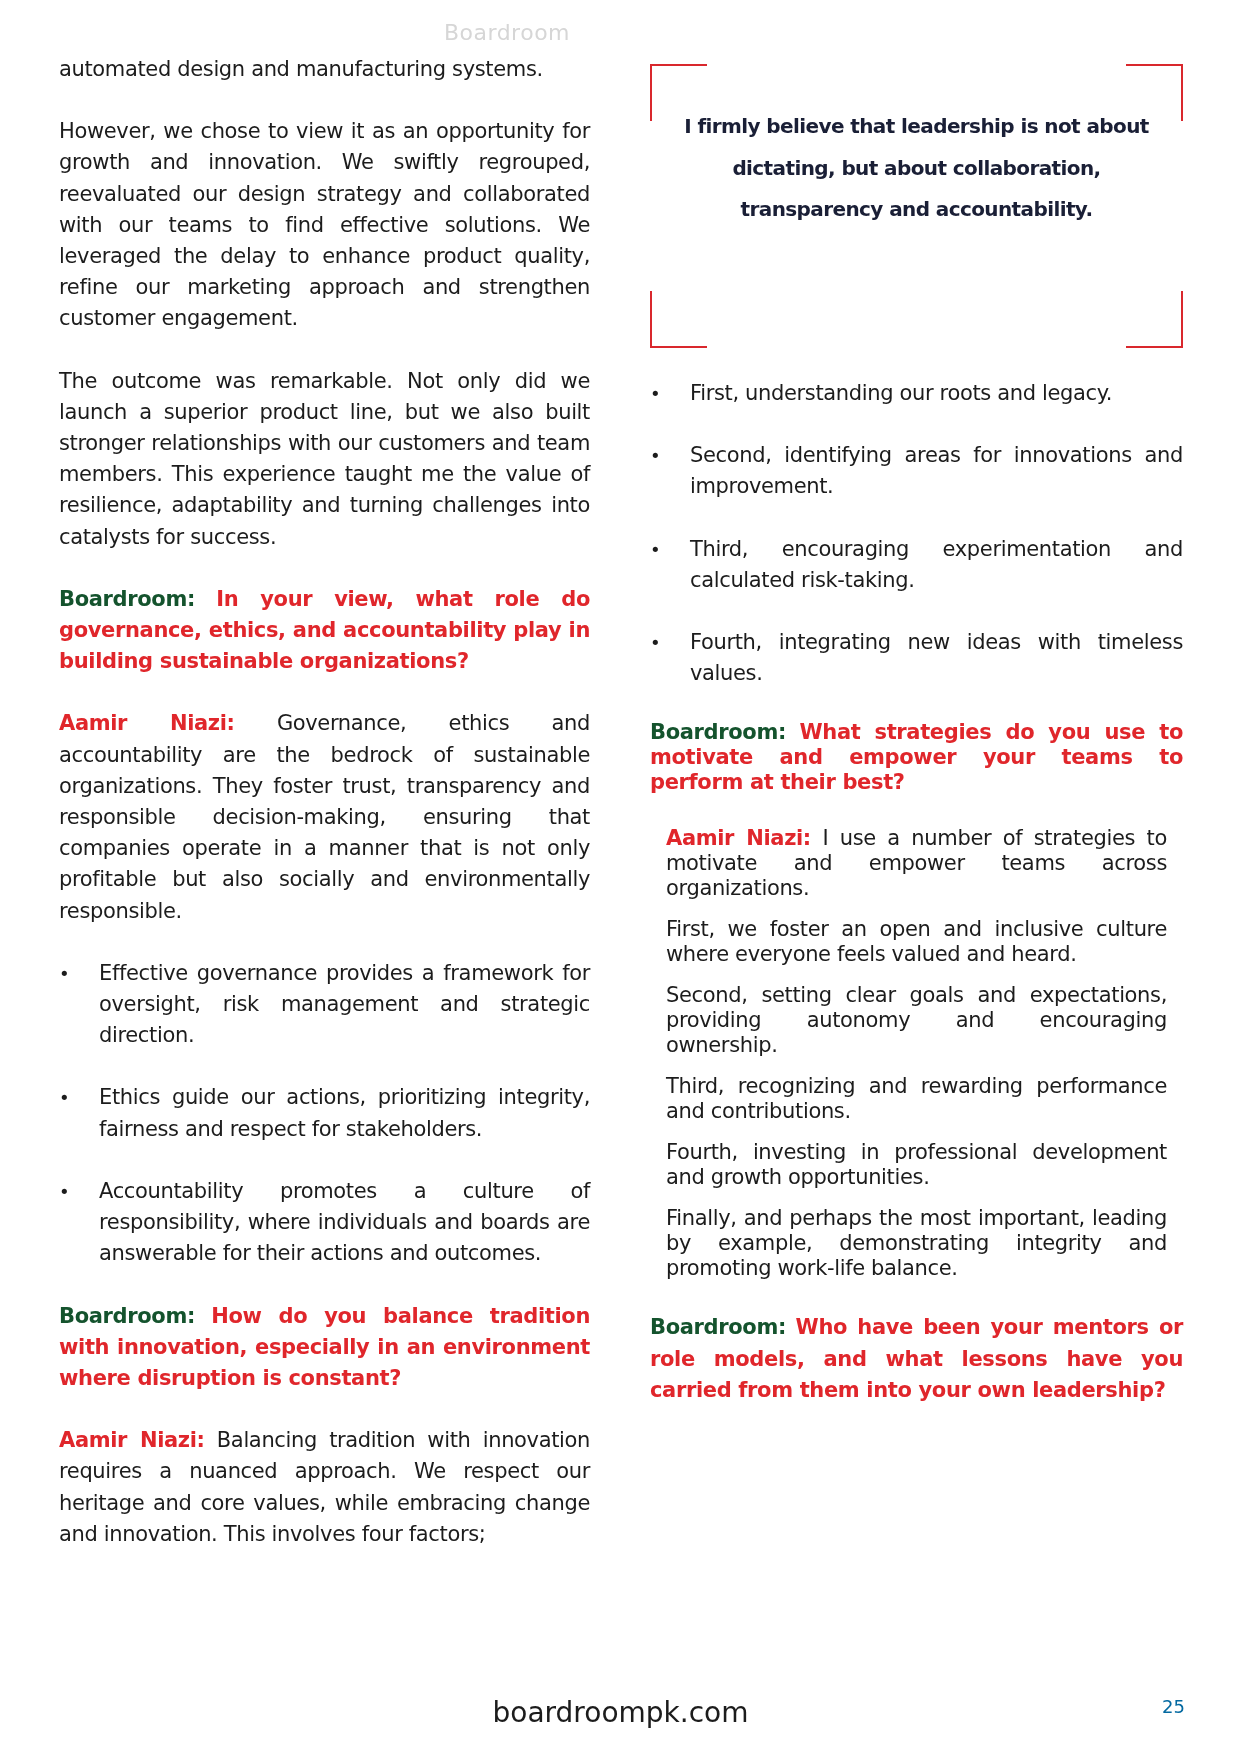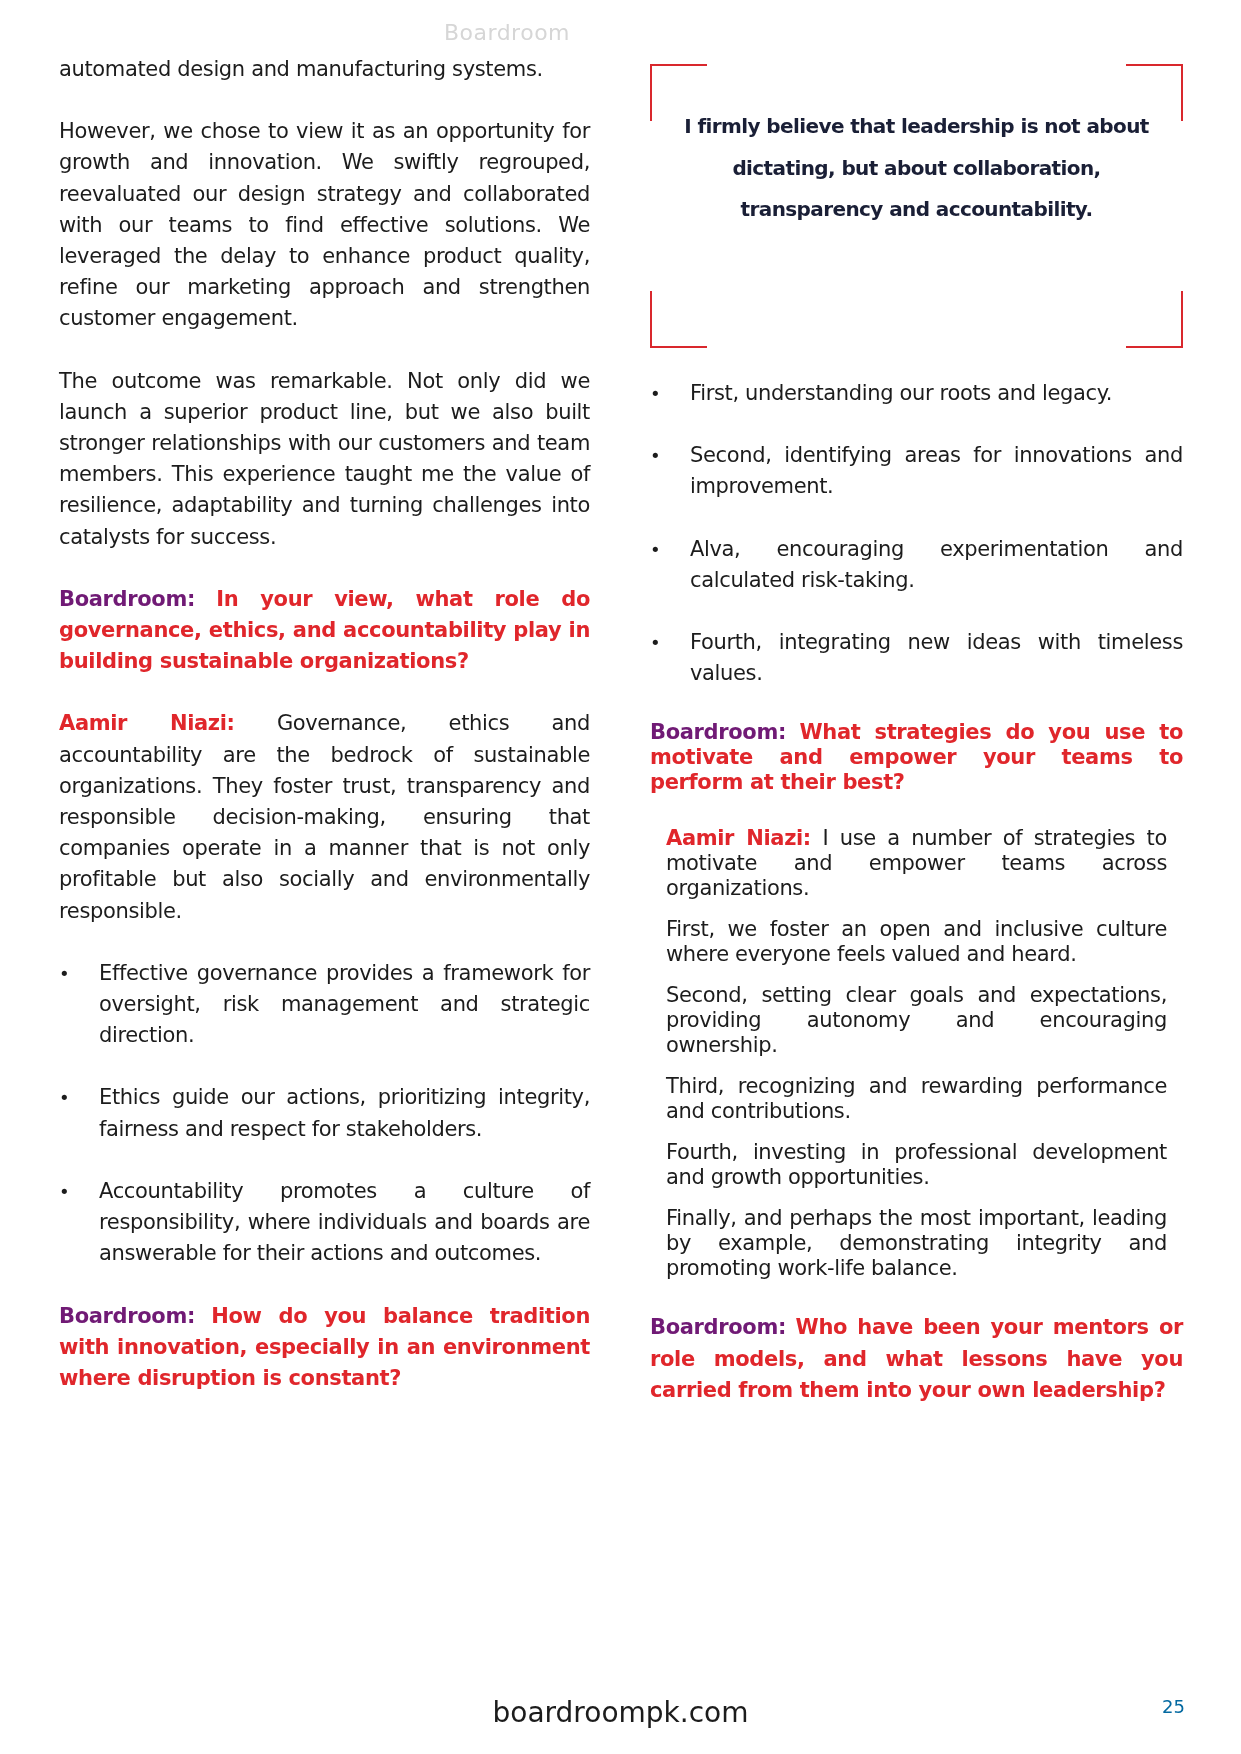--- a/index.html
+++ b/index.html
@@ -18,21 +18,21 @@
   .col {
     position: absolute; top: 54px;
     font-size: 21px; line-height: 31.2px;
     text-align: justify;
     letter-spacing: -0.35px;
   }
   .col-left { left: 59px; width: 531px; }
   .col-right { left: 650px; width: 533px; }
   .para { margin-bottom: 31px; }
   .para.tight { margin-bottom: 0; }
-  .label-q { color: #701a75; font-weight: bold; }
+  .label-q { color: #14532d; font-weight: bold; }
   .q-text { color: #e0262b; font-weight: bold; }
   .label-a { color: #e0262b; font-weight: bold; }
   .bullets { list-style: none; }
   .bullets li {
     position: relative; padding-left: 40px; margin-bottom: 31px;
   }
   .bullets li .dot {
     position: absolute; left: 0; top: 0; font-size: 18px;
   }
   .pullquote {
@@ -93,20 +93,24 @@
       <span class="dot">•</span>
       <span>Accountability promotes a culture of responsibility, where individuals and boards are answerable for their actions and outcomes.</span>
     </li>
   </ul>
 
   <p class="para">
     <span class="label-q">Boardroom:</span>
     <span class="q-text">How do you balance tradition with innovation, especially in an environment where disruption is constant?</span>
   </p>
 
+  <p class="para tight">
+    <span class="label-a">Aamir Niazi:</span>
+    <span>Balancing tradition with innovation requires a nuanced approach. We respect our heritage and core values, while embracing change and innovation. This involves four factors;</span>
+  </p>
 </div>
 
 <div class="col col-right">
   <div class="pullquote">
     <span class="corner tl"></span>
     <span class="corner tr"></span>
     <span class="corner bl"></span>
     <span class="corner br"></span>
     <p class="pullquote-text">I firmly believe that leadership is not about dictating, but about collaboration, transparency and accountability.</p>
   </div>
@@ -115,21 +119,21 @@
     <li>
       <span class="dot">•</span>
       <span>First, understanding our roots and legacy.</span>
     </li>
     <li>
       <span class="dot">•</span>
       <span>Second, identifying areas for innovations and improvement.</span>
     </li>
     <li>
       <span class="dot">•</span>
-      <span>Alva, encouraging experimentation and calculated risk-taking.</span>
+      <span>Third, encouraging experimentation and calculated risk-taking.</span>
     </li>
     <li>
       <span class="dot">•</span>
       <span>Fourth, integrating new ideas with timeless values.</span>
     </li>
   </ul>
 
   <p class="para rlh">
     <span class="label-q">Boardroom:</span>
     <span class="q-text">What strategies do you use to motivate and empower your teams to perform at their best?</span>

